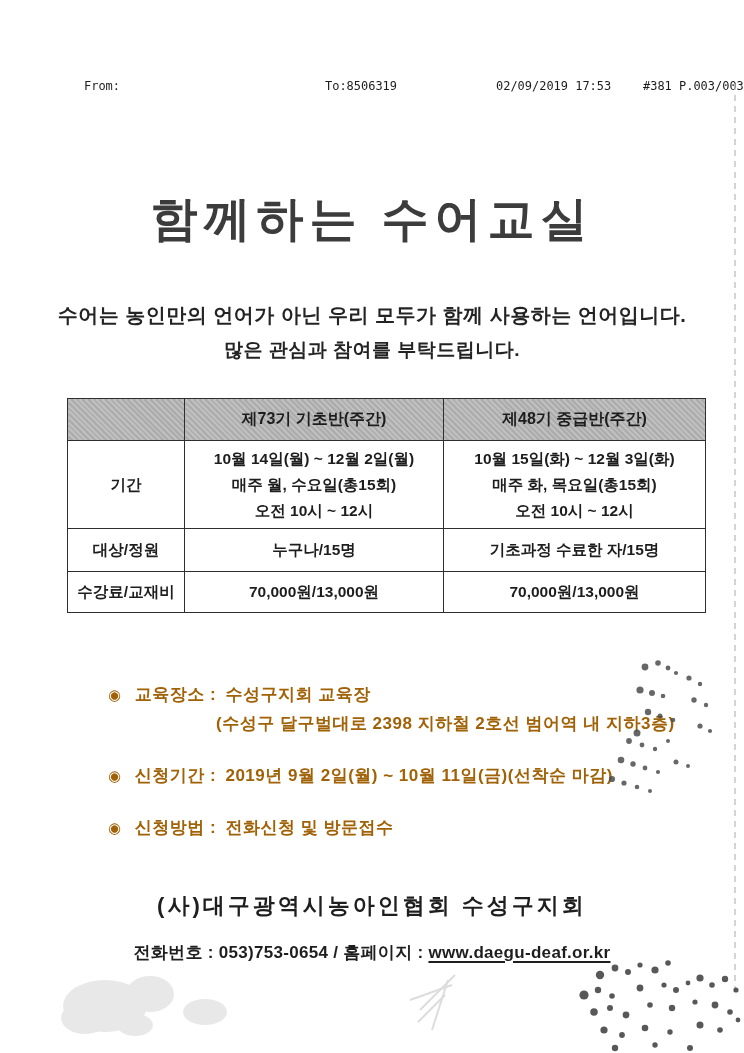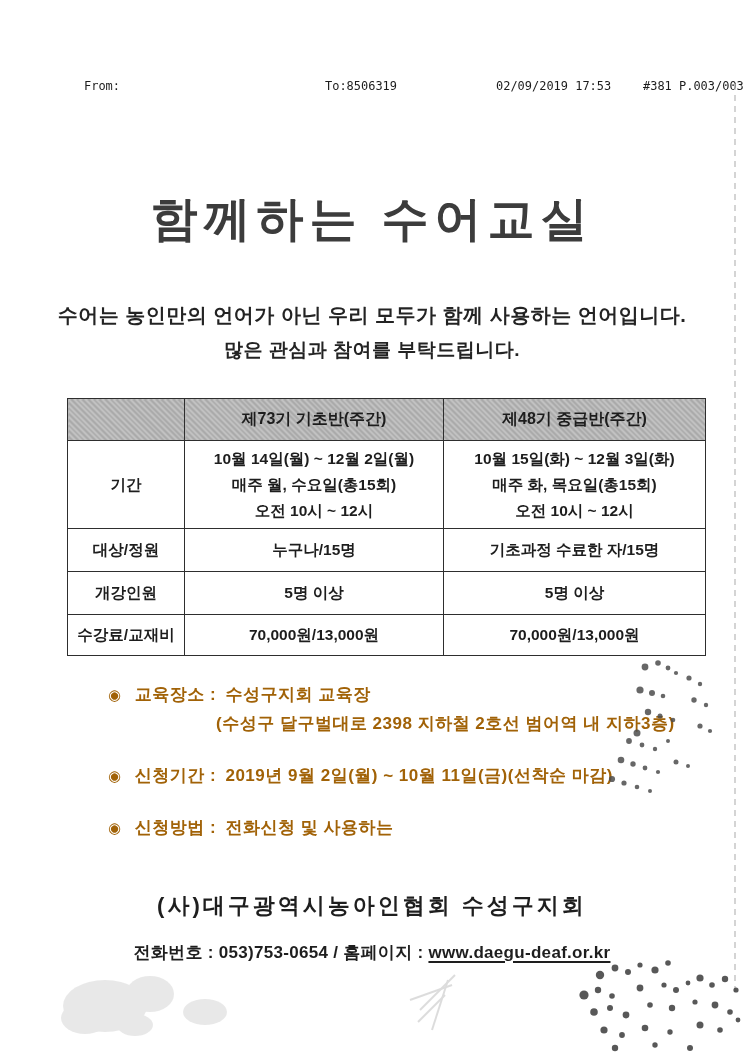--- a/index.html
+++ b/index.html
@@ -101,25 +101,20 @@
         <div>10월 15일(화) ~ 12월 3일(화)</div>
         <div>매주 화, 목요일(총15회)</div>
         <div>오전 10시 ~ 12시</div>
       </td>
     </tr>
     <tr class="r-target">
       <td class="c0">대상/정원</td>
       <td class="c1">누구나/15명</td>
       <td class="c2">기초과정 수료한 자/15명</td>
     </tr>
-    <tr class="r-min">
-      <td class="c0">개강인원</td>
-      <td class="c1">5명 이상</td>
-      <td class="c2">5명 이상</td>
-    </tr>
     <tr class="r-fee">
       <td class="c0">수강료/교재비</td>
       <td class="c1">70,000원/13,000원</td>
       <td class="c2">70,000원/13,000원</td>
     </tr>
   </tbody>
     </table>
 
   <div class="info-line i-loc">
     <span class="bullet">◉</span>
@@ -130,21 +125,21 @@
 
   <div class="info-line i-period">
     <span class="bullet">◉</span>
     <span class="lbl">신청기간 :</span>
     <span class="val">2019년 9월 2일(월) ~ 10월 11일(금)(선착순 마감)</span>
   </div>
 
   <div class="info-line i-method">
     <span class="bullet">◉</span>
     <span class="lbl">신청방법 :</span>
-    <span class="val">전화신청 및 사용하는</span>
+    <span class="val">전화신청 및 방문접수</span>
   </div>
 
   <div class="org">(사)대구광역시농아인협회 수성구지회</div>
   <div class="phone">
     <span>전화번호 : 053)753-0654 / 홈페이지 : </span><span class="site">www.daegu-deaf.or.kr</span>
   </div>
 
   <div class="edge-line"></div>
 
   <svg class="noise" width="744" height="1053" viewBox="0 0 744 1053">

